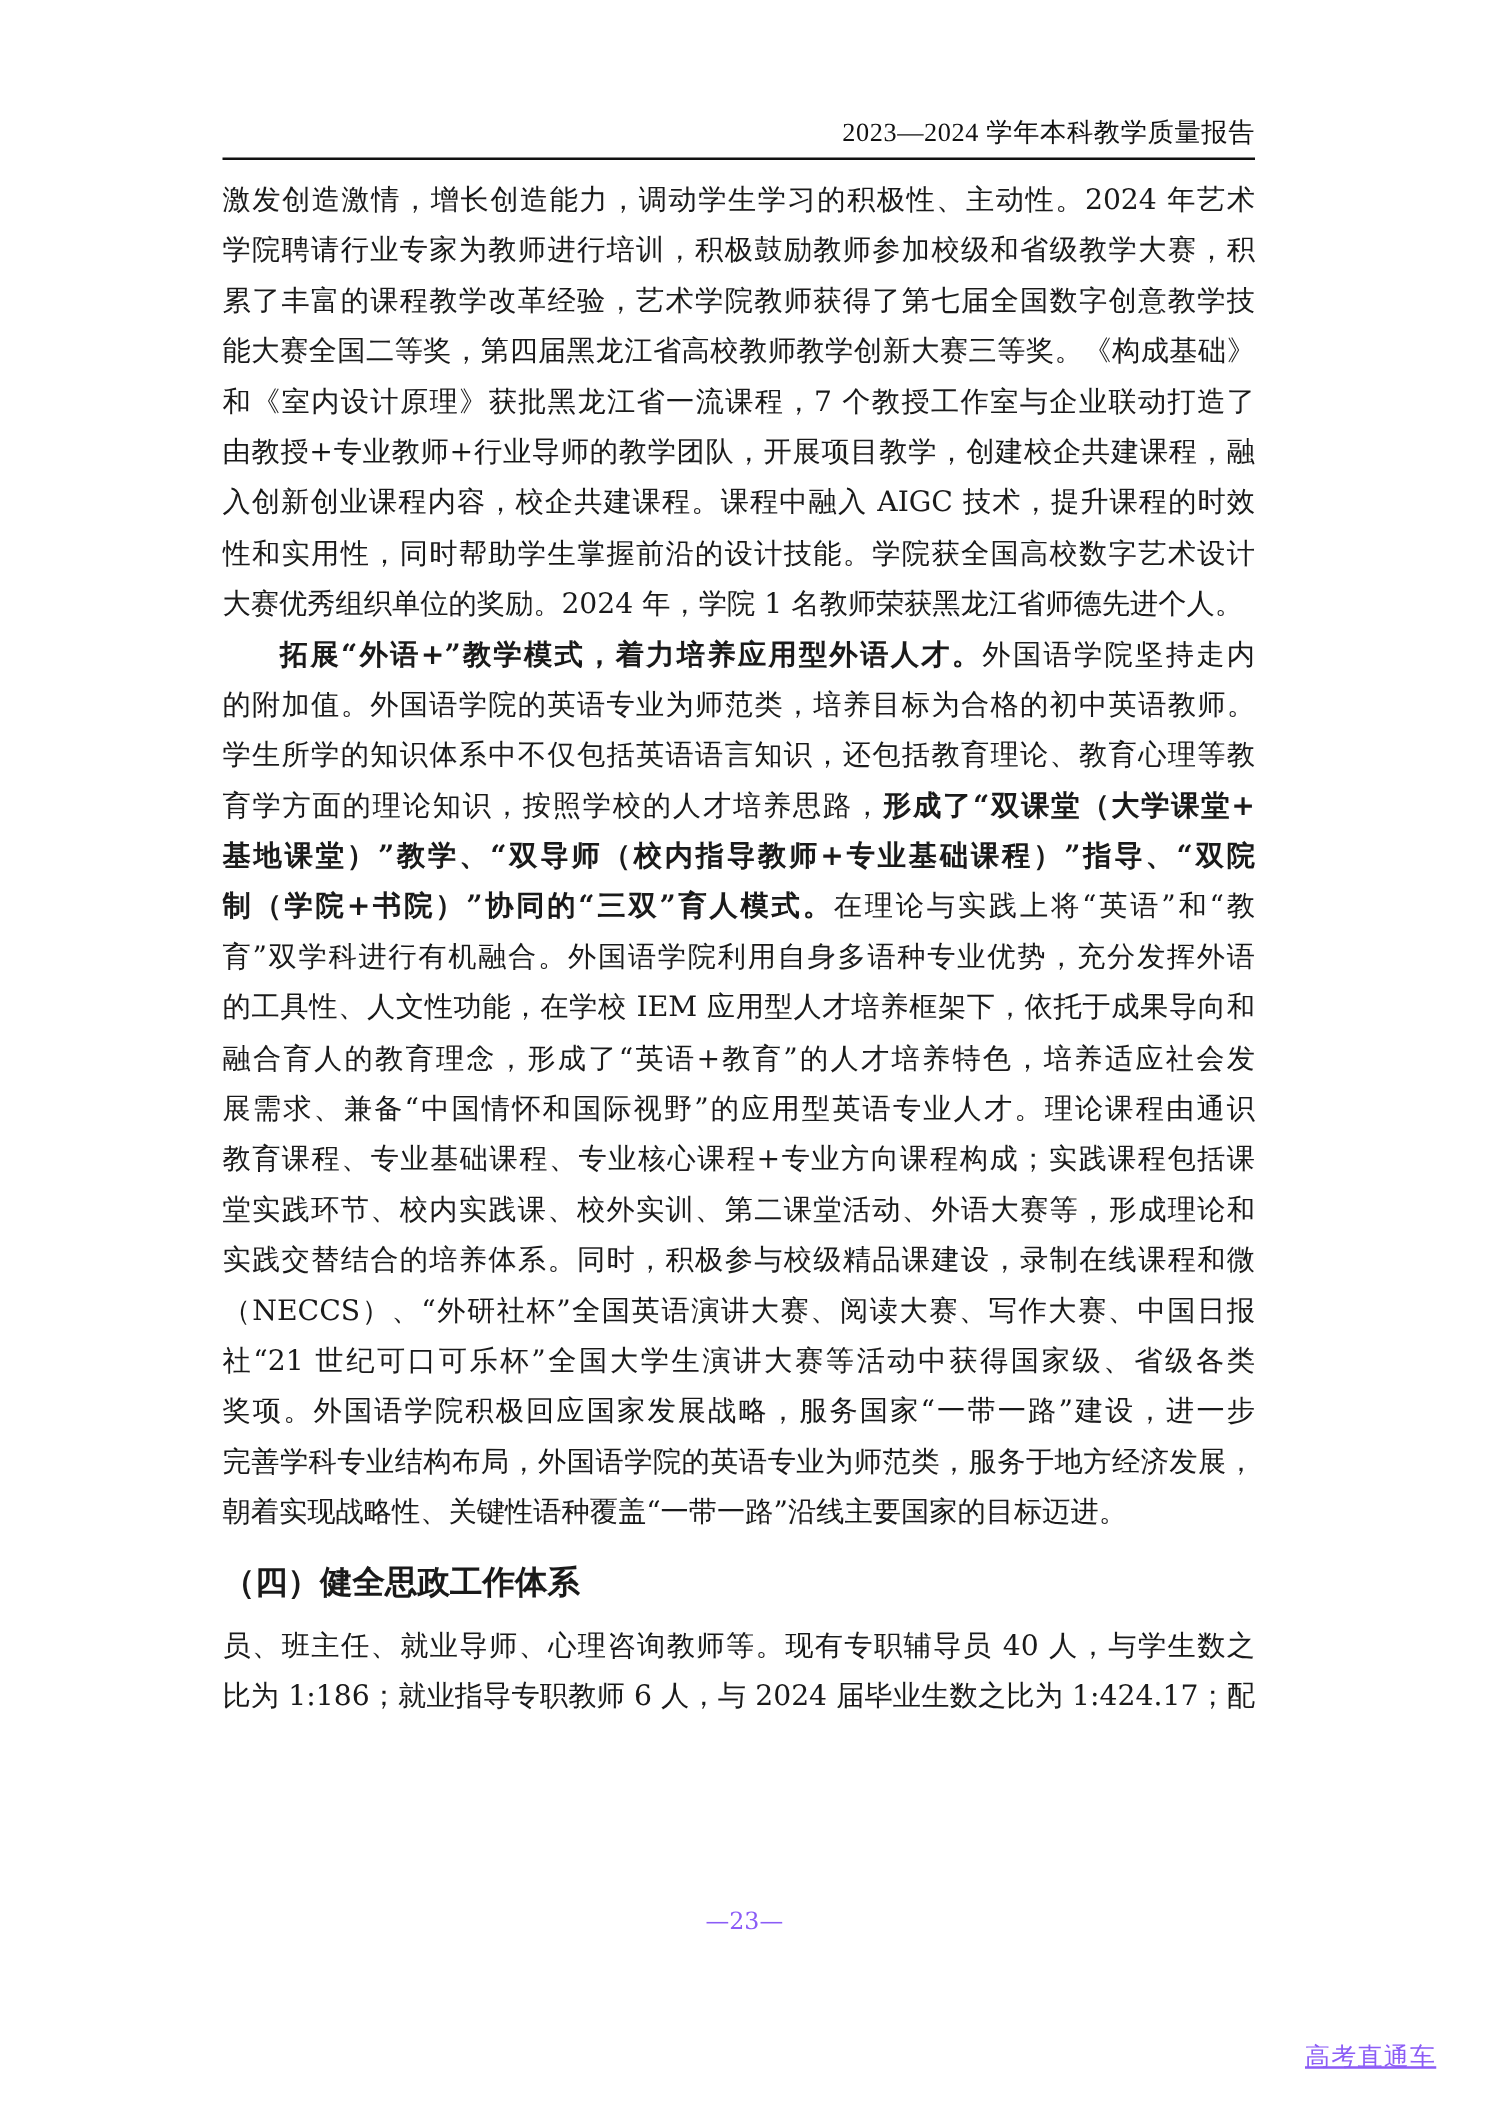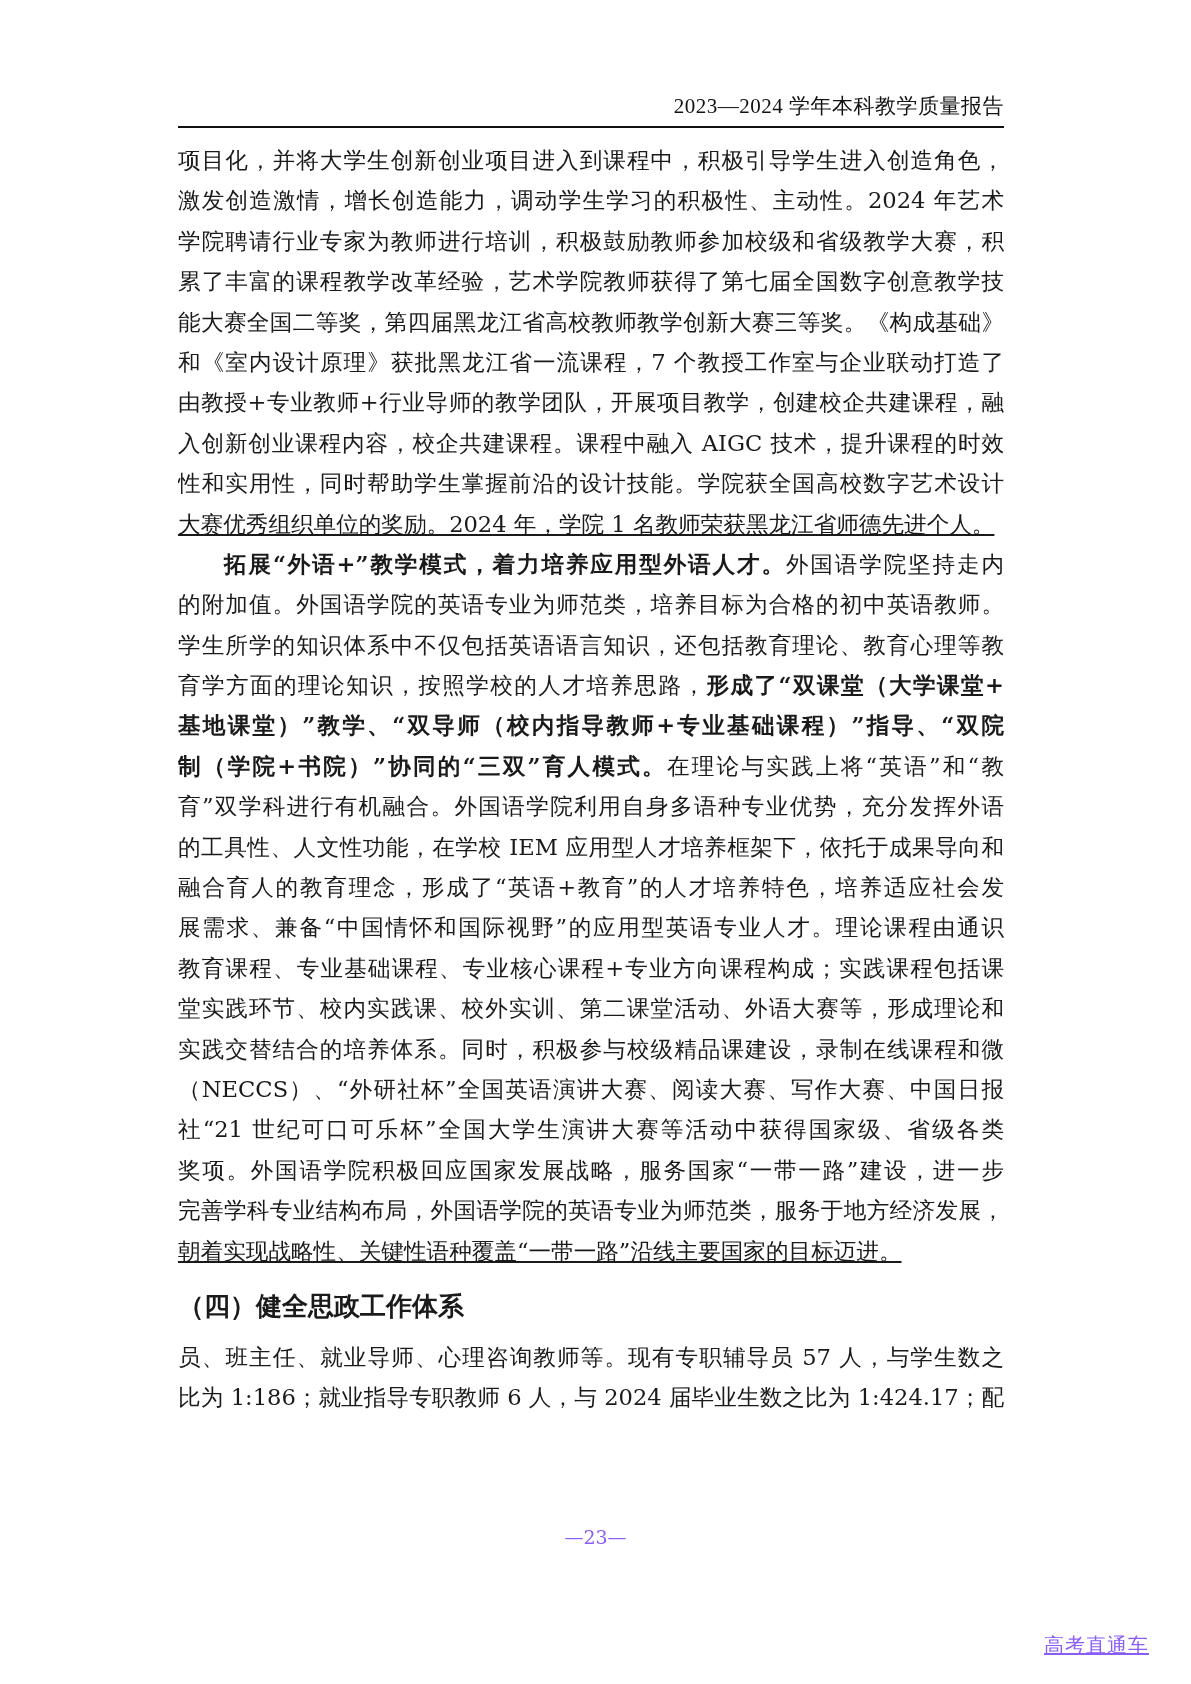--- a/index.html
+++ b/index.html
@@ -2,39 +2,38 @@
 <html><head>
   <meta charset="utf-8">
   <style>
     html, body { margin: 0; padding: 0; background: #ffffff; }
     body { width: 1191px; height: 1684px; position: relative; overflow: hidden; font-family: "DejaVu Serif", "Liberation Serif", serif; color: #1a1a1a; }
     .header { position: absolute; left: 178px; top: 88px; width: 826px; height: 40px; }
     .header-title { position: absolute; right: 0; top: 4px; font-size: 21px; letter-spacing: 0.5px; color: #111; white-space: nowrap; font-family: "Liberation Serif", "DejaVu Serif", serif; text-align: center; }
     .header-rule { position: absolute; left: 0; right: 0; top: 38px; height: 2px; background: #111; }
     .body { position: absolute; left: 178px; top: 140px; width: 826px; }
     .line { height: 40.4px; line-height: 40.4px; font-size: 22.6px; white-space: nowrap; text-align: justify; text-align-last: justify; overflow: hidden; letter-spacing: 0px; }
-    .line.last { text-align-last: left; text-decoration: underline; }
+    .line.last { text-align-last: left; }
     .indent { padding-left: 46px; }
     .bold { font-weight: bold; }
     .section-heading { height: 62px; line-height: 62px; font-size: 26px; font-weight: bold; font-family: "DejaVu Sans", "Liberation Sans", sans-serif; margin-top: 4px; }
     .page-number { position: absolute; left: 0; right: 0; top: 1526px; text-align: center; font-size: 19px; color: #8b5cf6; }
     .watermark { position: absolute; right: 42px; top: 1632px; font-size: 20px; color: #8b5cf6; font-family: "DejaVu Sans", "Liberation Sans", sans-serif; letter-spacing: 1px; text-decoration: underline; }
   </style>
 </head>
 <body>
 
 <div class="header">
   <div class="header-title">2023—2024 学年本科教学质量报告</div>
   <div class="header-rule"></div>
 </div>
 
 <div class="body">
 
   <div>
-    <div class="line">项目化，并将大学生创新创业项目进入到课程中，积极引导学生进入创造角色，</div>
     <div class="line">激发创造激情，增长创造能力，调动学生学习的积极性、主动性。2024 年艺术</div>
     <div class="line">学院聘请行业专家为教师进行培训，积极鼓励教师参加校级和省级教学大赛，积</div>
     <div class="line">累了丰富的课程教学改革经验，艺术学院教师获得了第七届全国数字创意教学技</div>
     <div class="line">能大赛全国二等奖，第四届黑龙江省高校教师教学创新大赛三等奖。《构成基础》</div>
     <div class="line">和《室内设计原理》获批黑龙江省一流课程，7 个教授工作室与企业联动打造了</div>
     <div class="line">由教授+专业教师+行业导师的教学团队，开展项目教学，创建校企共建课程，融</div>
     <div class="line">入创新创业课程内容，校企共建课程。课程中融入 AIGC 技术，提升课程的时效</div>
     <div class="line">性和实用性，同时帮助学生掌握前沿的设计技能。学院获全国高校数字艺术设计</div>
     <div class="line last">大赛优秀组织单位的奖励。2024 年，学院 1 名教师荣获黑龙江省师德先进个人。</div>
   </div>
@@ -56,19 +55,19 @@
     <div class="line">（NECCS）、“外研社杯”全国英语演讲大赛、阅读大赛、写作大赛、中国日报</div>
     <div class="line">社“21 世纪可口可乐杯”全国大学生演讲大赛等活动中获得国家级、省级各类</div>
     <div class="line">奖项。外国语学院积极回应国家发展战略，服务国家“一带一路”建设，进一步</div>
     <div class="line">完善学科专业结构布局，外国语学院的英语专业为师范类，服务于地方经济发展，</div>
     <div class="line last">朝着实现战略性、关键性语种覆盖“一带一路”沿线主要国家的目标迈进。</div>
   </div>
 
   <div class="section-heading">（四）健全思政工作体系</div>
 
   <div>
-    <div class="line">员、班主任、就业导师、心理咨询教师等。现有专职辅导员 57 人，与学生数之</div>
+    <div class="line">员、班主任、就业导师、心理咨询教师等。现有专职辅导员 40 人，与学生数之</div>
     <div class="line">比为 1:186；就业指导专职教师 6 人，与 2024 届毕业生数之比为 1:424.17；配</div>
   </div>
 </div>
 
 <div class="page-number">—23—</div>
 <div class="watermark">高考直通车</div>
 
 </body></html>

